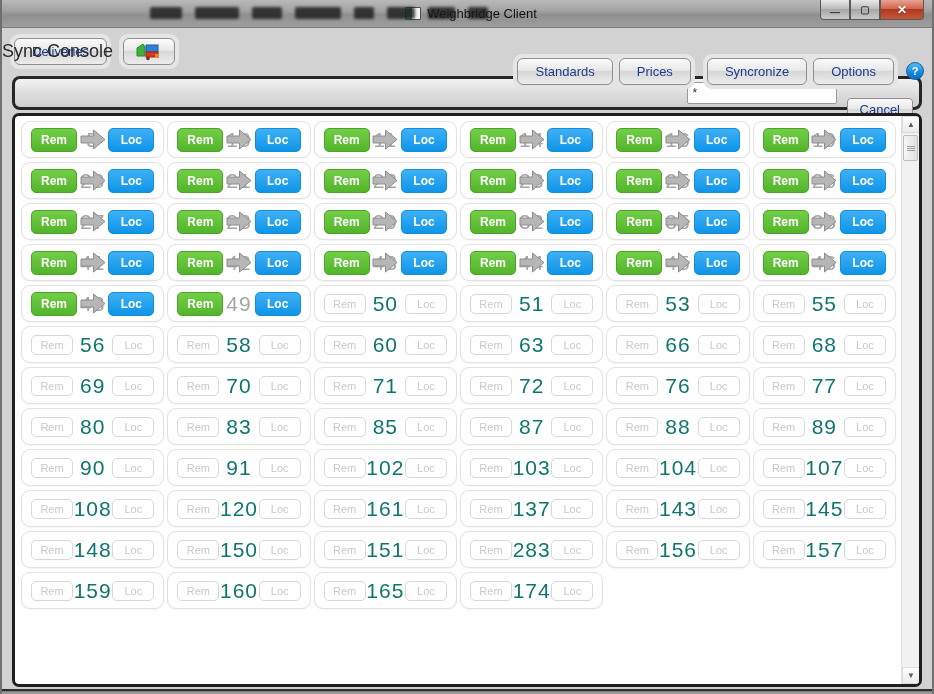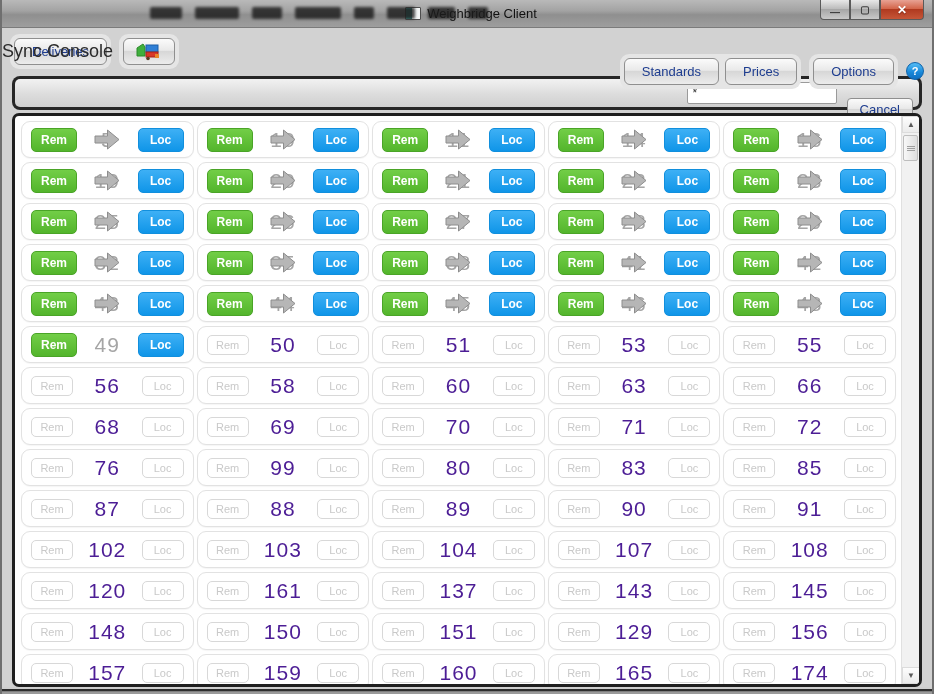--- a/index.html
+++ b/index.html
@@ -55,36 +55,36 @@
     font-size:12px; padding:0 5px; margin-right:10px; background:#fff; color:#333;
     font-family:"Liberation Sans",sans-serif; }
   .cancel-btn { height:23px; border:1px solid #8f8f8f; border-radius:4px; padding:0 12px;
     background:linear-gradient(180deg,#fbfbfb,#e9e9e9 45%,#d7d7d7 50%,#ececec);
     color:#1d3c8f; font-size:13px;margin-top:32px; }
 
   
   .main { position:absolute; left:10px; right:10px; top:113px; bottom:7px;
     background:#fff; border:3px solid #1f1f1f; border-radius:7px; overflow:hidden; }
   .cards { position:absolute; left:4px; right:21px; top:3px; bottom:0;
-    display:grid; grid-template-columns:repeat(5,1fr); grid-auto-rows:37px;
+    display:grid; grid-template-columns:repeat(6,1fr); grid-auto-rows:37px;
     gap:4px 3px; padding:2px; overflow:hidden; }
   .card { border:1px solid #e2e2e2; border-radius:9px; background:#fff;
     display:flex; align-items:center; padding:0 9px; box-shadow:0 1px 1px rgba(0,0,0,.04); }
   .cbtn { border-radius:5px; font-size:12px; padding:4px 0; width:46px; text-align:center;
     font-family:"Liberation Sans",sans-serif; }
   .card .rem, .card .loc { font-weight:bold; color:#fff; border:1px solid transparent; }
   .card .rem { background:linear-gradient(180deg,#72ce47,#53b52c); border-color:#4aa427; }
   .card .loc { background:linear-gradient(180deg,#3eb0f5,#0f95e8); border-color:#118fdd; }
   .numwrap { flex:1; position:relative; display:flex; align-items:center; justify-content:center; height:100%; }
   .num { font-size:21px; color:#a5a5a5; font-weight:300; letter-spacing:1px; }
   .arrow { position:absolute; left:50%; top:50%; transform:translate(-50%,-52%); }
   .arrow polygon { fill:#b6b6b6; stroke:#8d8d8d; stroke-width:1; }
   .card.disabled .rem, .card.disabled .loc { background:#fff; border:1px solid #d8d8d8;
     color:#c9c9c9; font-weight:normal; font-size:11px; padding:3px 0; width:42px; }
-  .card.disabled .num { color:#4c1d95; }
+  .card.disabled .num { color:#0f766e; }
 
   
   .vscroll { position:absolute; top:0; right:0; bottom:0; width:18px;
     background:#f1f1f1; border-left:1px solid #e0e0e0; }
   .sbtn { position:absolute; left:0; width:18px; height:17px;
     background:linear-gradient(180deg,#fdfdfd,#ebebeb); border:1px solid #dcdcdc;
     color:#5a5a5a; font-size:8px; display:flex; align-items:center; justify-content:center; }
   .sbtn.up { top:0; } .sbtn.down { bottom:0; }
   .sthumb { position:absolute; left:1px; top:19px; width:15px; height:26px;
     background:linear-gradient(90deg,#f8f8f8,#dedede); border:1px solid #bdbdbd; border-radius:2px;
@@ -141,20 +141,21 @@
         </svg>
       </button>
     </div>
     <div class="console-title">Sync Console</div>
     <div class="tb-right">
       <div class="grp">
         <button class="btn">Standards</button>
         <button class="btn">Prices</button>
       </div>
       <div class="grp" style="margin-right:0">
+        <button class="btn">Syncronize</button>
         <button class="btn">Options</button>
       </div>
       <div class="help-btn">?</div>
     </div>
   </div>
 
   <div class="filterwrap">
     <div class="filterbar">
       <input class="filter-input" value="*" style="">
       <button class="cancel-btn">Cancel</button>
@@ -537,21 +538,21 @@
     <button class="cbtn rem">Rem</button>
     <div class="numwrap">
       <span class="num">76</span>
 
     </div>
     <button class="cbtn loc">Loc</button>
   </div>
         <div class="card disabled">
     <button class="cbtn rem">Rem</button>
     <div class="numwrap">
-      <span class="num">99</span>
+      <span class="num">77</span>
 
     </div>
     <button class="cbtn loc">Loc</button>
   </div>
         <div class="card disabled">
     <button class="cbtn rem">Rem</button>
     <div class="numwrap">
       <span class="num">80</span>
 
     </div>
@@ -713,21 +714,21 @@
     <button class="cbtn rem">Rem</button>
     <div class="numwrap">
       <span class="num">151</span>
 
     </div>
     <button class="cbtn loc">Loc</button>
   </div>
         <div class="card disabled">
     <button class="cbtn rem">Rem</button>
     <div class="numwrap">
-      <span class="num">129</span>
+      <span class="num">283</span>
 
     </div>
     <button class="cbtn loc">Loc</button>
   </div>
         <div class="card disabled">
     <button class="cbtn rem">Rem</button>
     <div class="numwrap">
       <span class="num">156</span>
 
     </div>

